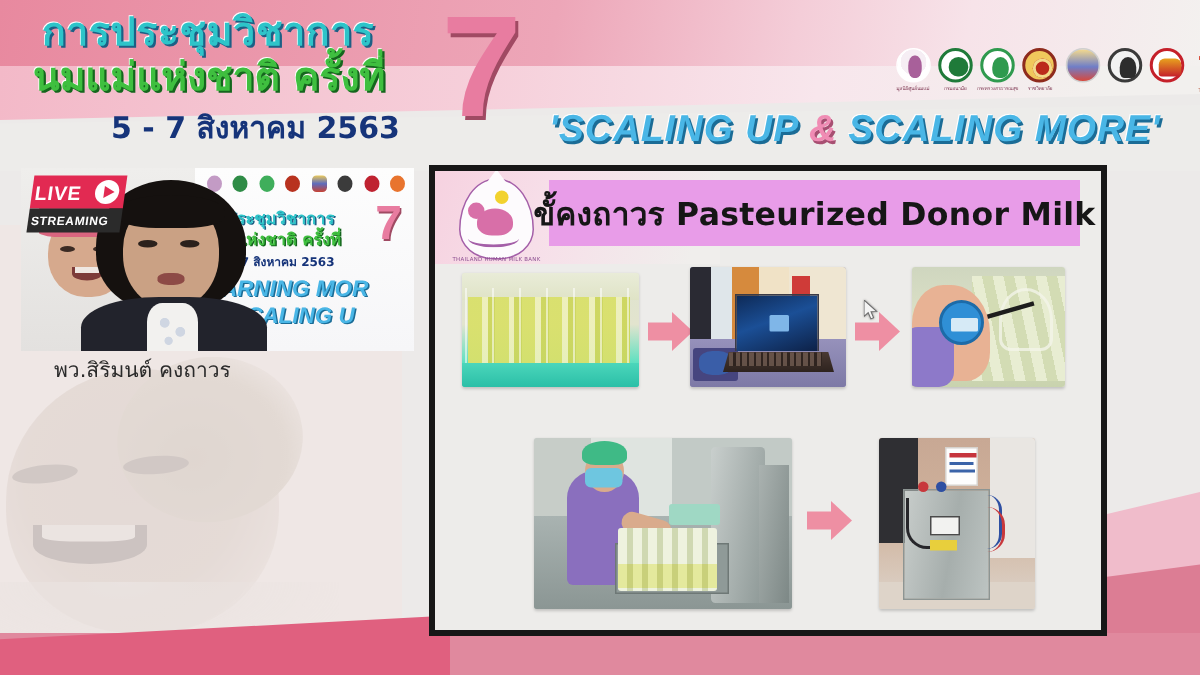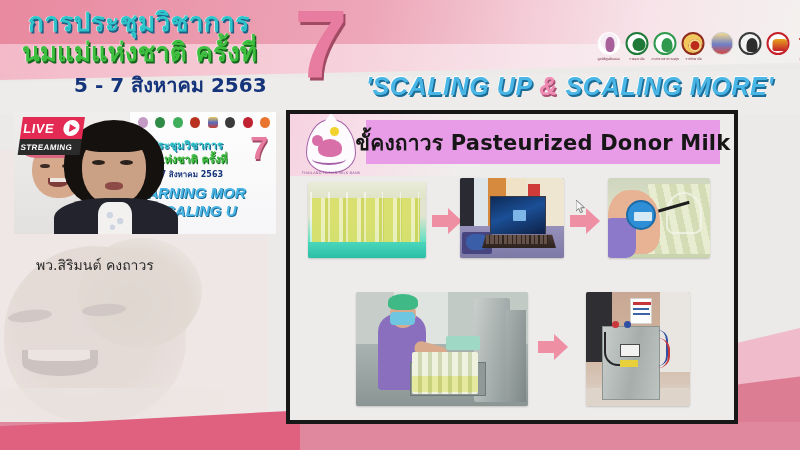--- a/index.html
+++ b/index.html
@@ -283,21 +283,21 @@
     content:""; position:absolute; left:6px; top:4px;
     border-left:7px solid #e22a52; border-top:4px solid transparent; border-bottom:4px solid transparent;
   }
   .lb-row2{
     position:absolute; left:0; top:22px; width:62px; height:16px;
     background:#2b2b2b; display:flex; align-items:center;
   }
   .lb-row2 span{ color:#fff; font-size:8px; font-weight:bold; font-family:"Liberation Sans",sans-serif; padding-left:2px; letter-spacing:.4px;}
 
   .speaker-name{
-    position:absolute; left:36px; top:254px; width:220px; height:22px;
+    position:absolute; left:36px; top:236px; width:220px; height:22px;
     font-size:14px; color:#2a2a2a; line-height:22px; white-space:nowrap;
   }
 
   
   .slide{
     position:absolute; left:286px; top:110px; width:452px; height:314px;
     background:#edecea; border:4px solid #171717;
   }
   .slide-inner{ position:absolute; inset:0; background:#edecea; overflow:hidden; }
   .slide-wash{

